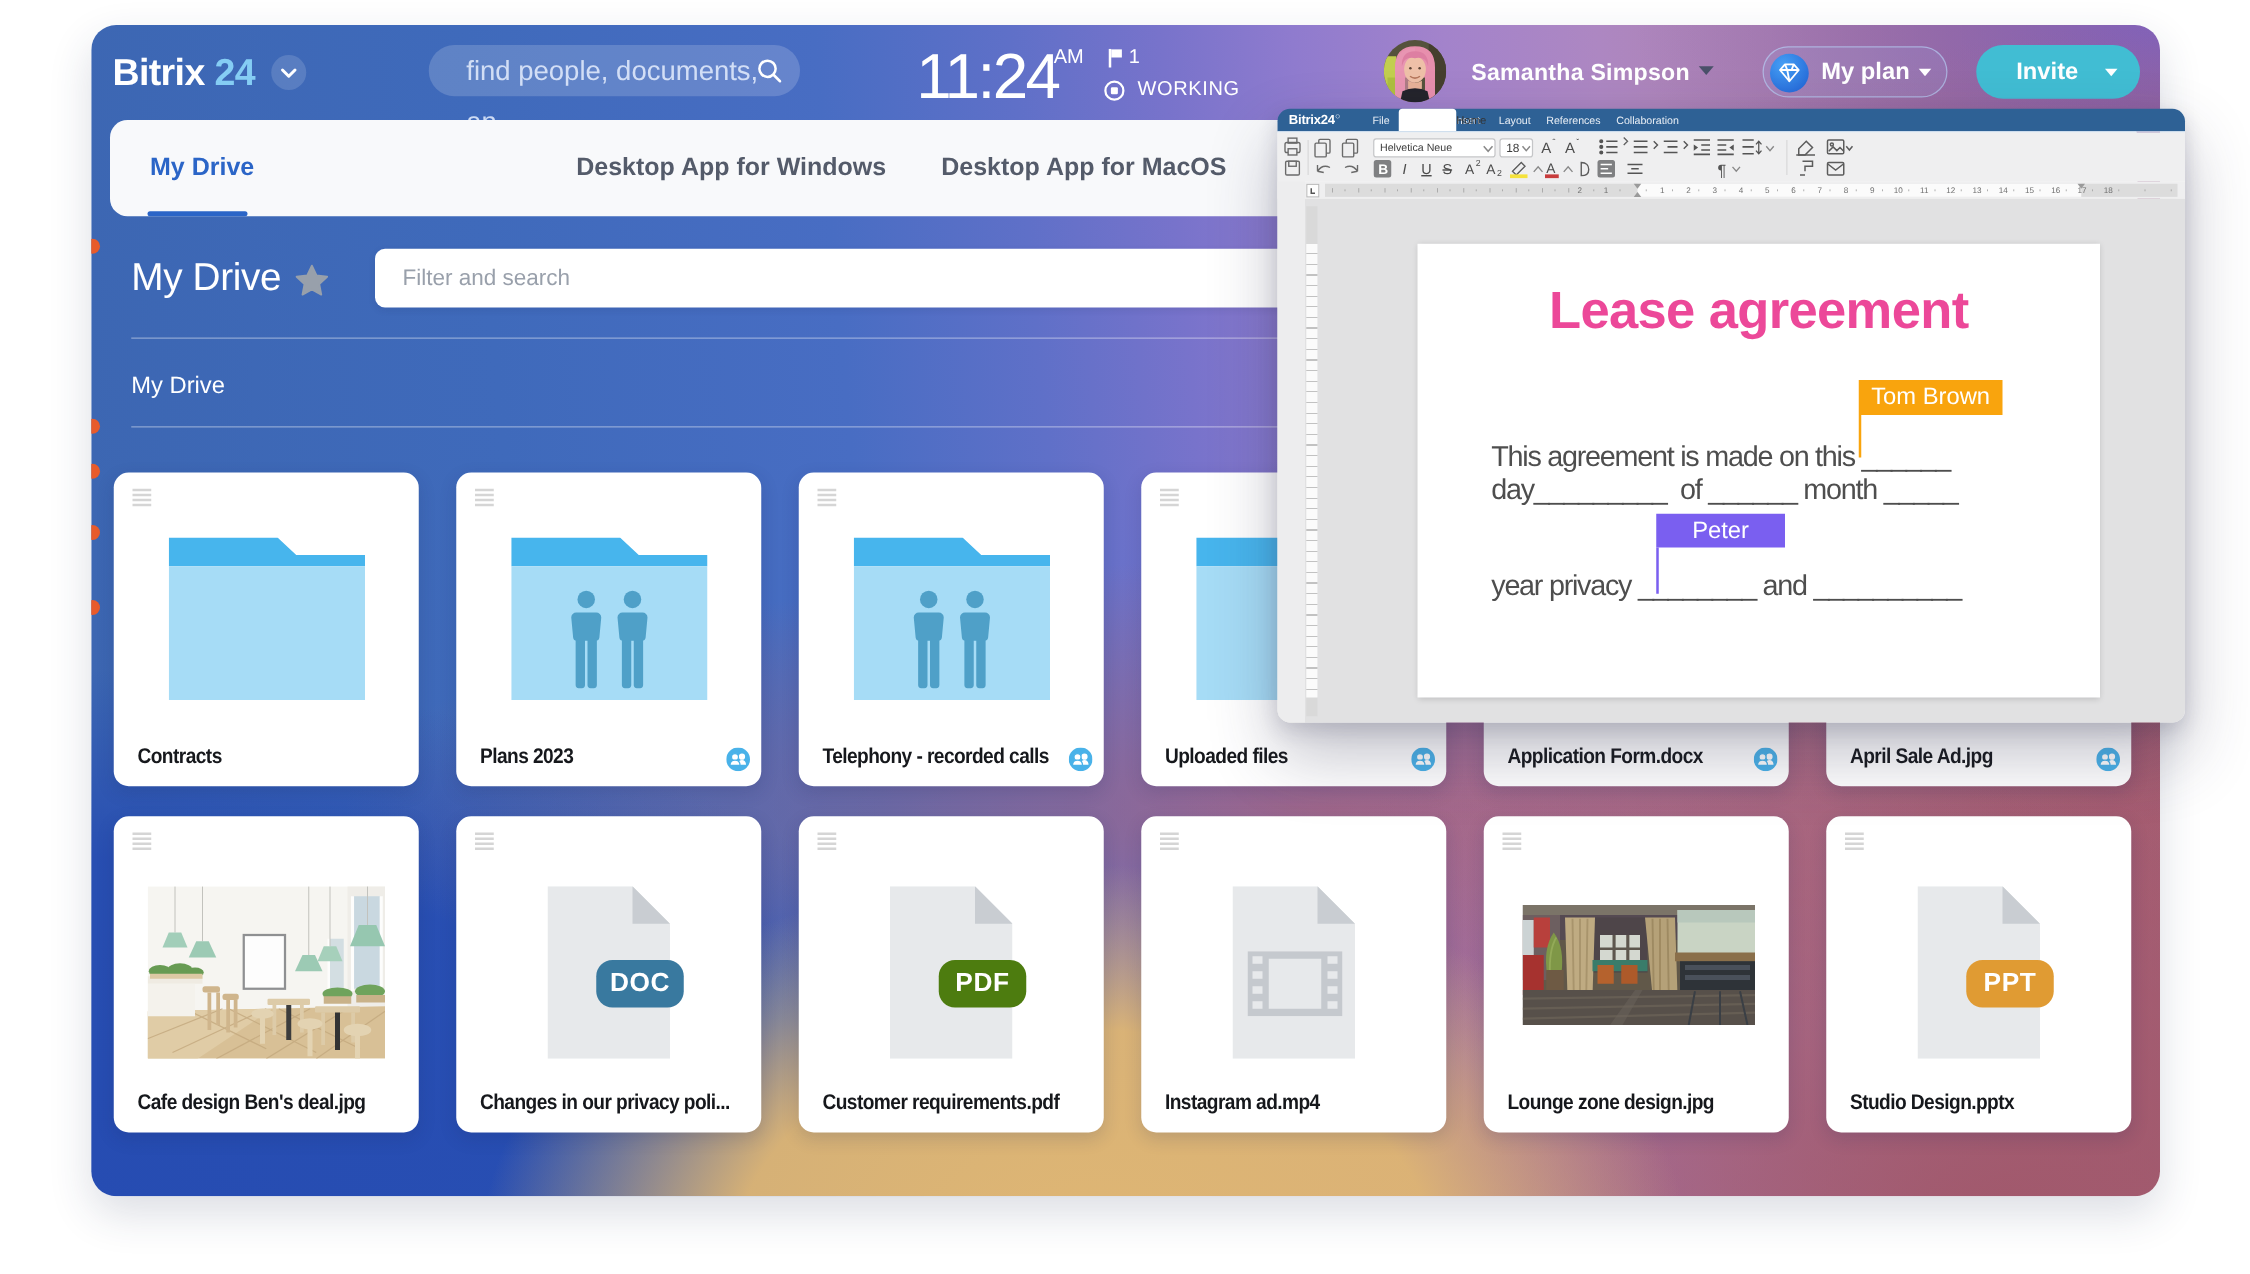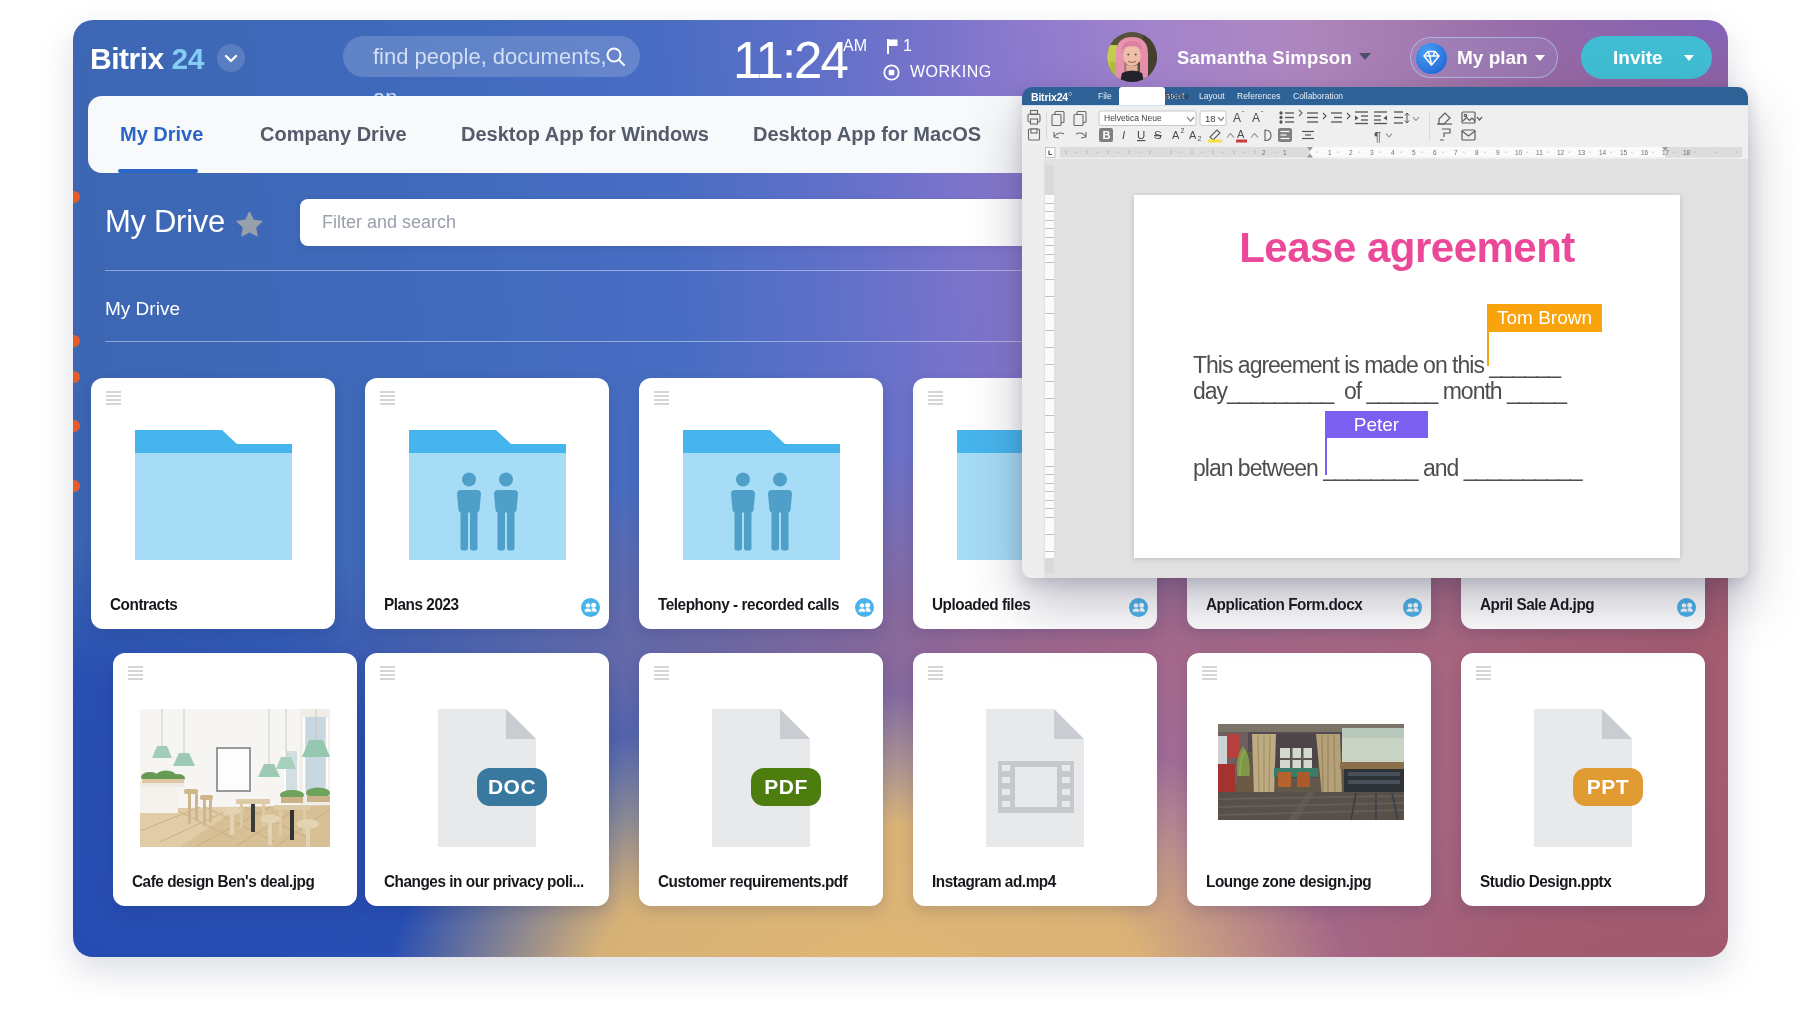--- a/index.html
+++ b/index.html
@@ -197,21 +197,20 @@
     <div class="txt">My plan</div>
     <div class="chev"></div>
   </div>
   <div id="invite">
     <div class="txt">Invite</div>
     <div class="chev"></div>
   </div>
 
   <div id="nav">
     <div class="navitem active" style="left:32px;">My Drive</div>
-    <div class="navitem" style="left:172px;">Company Drive</div>
     <div class="navitem" style="left:373px;">Desktop App for Windows</div>
     <div class="navitem" style="left:665px;">Desktop App for MacOS</div>
     <div id="navline"></div>
   </div>
 
   <div id="h1">My Drive</div>
   <div id="star">
     <svg width="27" height="26" viewBox="0 0 27 26">
         <path d="M13.5,1.5 L17.2,9.3 L25.7,10.4 L19.4,16.3 L21,24.7 L13.5,20.5 L6,24.7 L7.6,16.3 L1.3,10.4 L9.8,9.3 Z" fill="#98a0ab" stroke="#98a0ab" stroke-width="1.5" stroke-linejoin="round"></path>
       </svg>
@@ -304,21 +303,21 @@
           <use href="#sym-share"></use>
         </svg></div>
   </div>
   <div class="card r1" style="left:1388px;">
     <div class="cname">April Sale Ad.jpg</div>
     <div class="share"><svg width="19" height="19">
           <use href="#sym-share"></use>
         </svg></div>
   </div>
 
-  <div class="card r2" style="left:18px;margin-left:22px;">
+  <div class="card r2" style="left:18px;">
     <div class="burger">
         <i></i>
         <i></i>
         <i></i>
         <i></i>
       </div>
     <div class="photo"><svg width="190" height="138" viewBox="0 0 190 138">
       <rect width="190" height="138" fill="#f6f5f1"></rect>
       <rect x="160" y="0" width="30" height="100" fill="#efedE8"></rect>
       <path d="M0,100 L190,96 L190,138 L0,138 Z" fill="#d8c096"></path>
@@ -750,15 +749,15 @@
       <div class="white"></div>
     </div>
   <div id="page">
     <div id="ltitle">Lease agreement</div>
     <div id="tagTom">Tom Brown</div>
     <div id="tagTomLine"></div>
     <div class="dtxt" style="top:157px;">This agreement is made on this ______</div>
     <div class="dtxt" style="top:183px;">day_________&nbsp; of ______ month _____</div>
     <div id="tagPeter">Peter Evans</div>
     <div id="tagPeterLine"></div>
-    <div class="dtxt" style="top:260px;">plan between ________ and __________</div>
+    <div class="dtxt" style="top:260px;">year privacy ________ and __________</div>
   </div>
 </div>
 
 </body></html>

